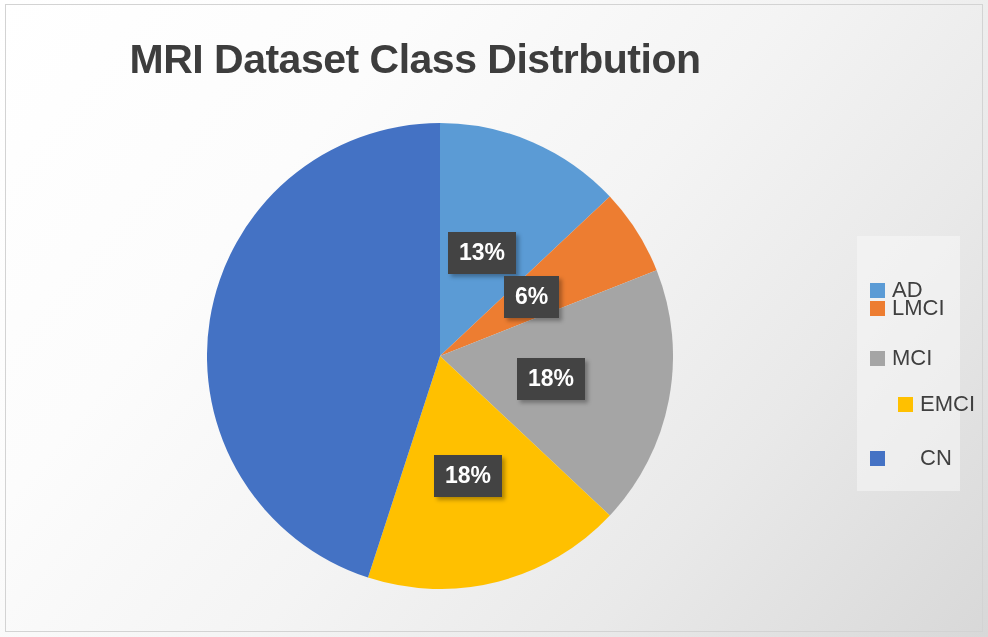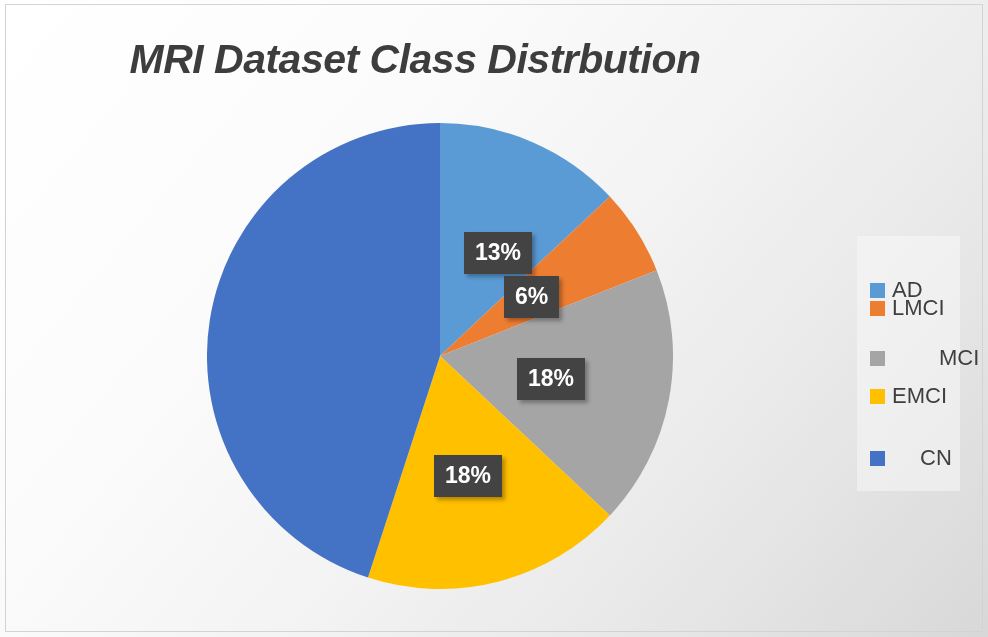--- a/index.html
+++ b/index.html
@@ -35,21 +35,20 @@
     left: 0;
     top: 36px;
     width: 830px;
     text-align: center;
     font-size: 41px;
     font-weight: bold;
     color: #3d3d3d;
     letter-spacing: -0.5px;
     white-space: nowrap;
     font-family: "Liberation Sans", sans-serif;
-    font-style: italic;
   }
 
   
   #pie-wrap {
     position: absolute;
     left: 207px;
     top: 123px;
     width: 466px;
     height: 466px;
   }
@@ -118,47 +117,47 @@
       <g id="pie-slices">
           <path d="M 233 233 L 233.00 0.00 A 233 233 0 0 1 402.85 73.50 Z" fill="#5B9BD5"></path>
           <path d="M 233 233 L 402.85 73.50 A 233 233 0 0 1 449.64 147.23 Z" fill="#ED7D31"></path>
           <path d="M 233 233 L 449.64 147.23 A 233 233 0 0 1 402.85 392.50 Z" fill="#A5A5A5"></path>
           <path d="M 233 233 L 402.85 392.50 A 233 233 0 0 1 161.00 454.60 Z" fill="#FFC000"></path>
           <path d="M 233 233 L 161.00 454.60 A 233 233 0 0 1 233.00 0.00 Z" fill="#4472C4"></path>
         </g>
     </svg>
   </div>
 
-  <div class="data-label" style="left:464px; top:232px;">13%</div>
+  <div class="data-label" style="left:448px; top:232px;">13%</div>
 
   <div class="data-label" style="left:504px; top:276px;">6%</div>
 
   <div class="data-label" style="left:517px; top:358px;">18%</div>
 
   <div class="data-label" style="left:434px; top:455px;">18%</div>
 
 
   <div id="legend">
 
     <div class="legend-item" style="top:10px;margin-top:32px;">
       <span class="legend-swatch" style="background: rgb(91, 155, 213);"></span>
       <span class="legend-label">AD</span>
     </div>
 
     <div class="legend-item" style="top:60px;justify-content:center;">
       <span class="legend-swatch" style="background: rgb(237, 125, 49);"></span>
       <span class="legend-label">LMCI</span>
     </div>
 
-    <div class="legend-item" style="top:110px;gap:47px;">
+    <div class="legend-item" style="top:110px;">
       <span class="legend-swatch" style="background: rgb(165, 165, 165);"></span>
       <span class="legend-label">MCI</span>
     </div>
 
-    <div class="legend-item" style="top:148px;">
+    <div class="legend-item" style="top:156px;margin-left:28px;">
       <span class="legend-swatch" style="background: rgb(255, 192, 0);"></span>
       <span class="legend-label">EMCI</span>
     </div>
 
     <div class="legend-item" style="top:210px;gap:28px;">
       <span class="legend-swatch" style="background: rgb(68, 114, 196);"></span>
       <span class="legend-label">CN</span>
     </div>
 
   </div>

